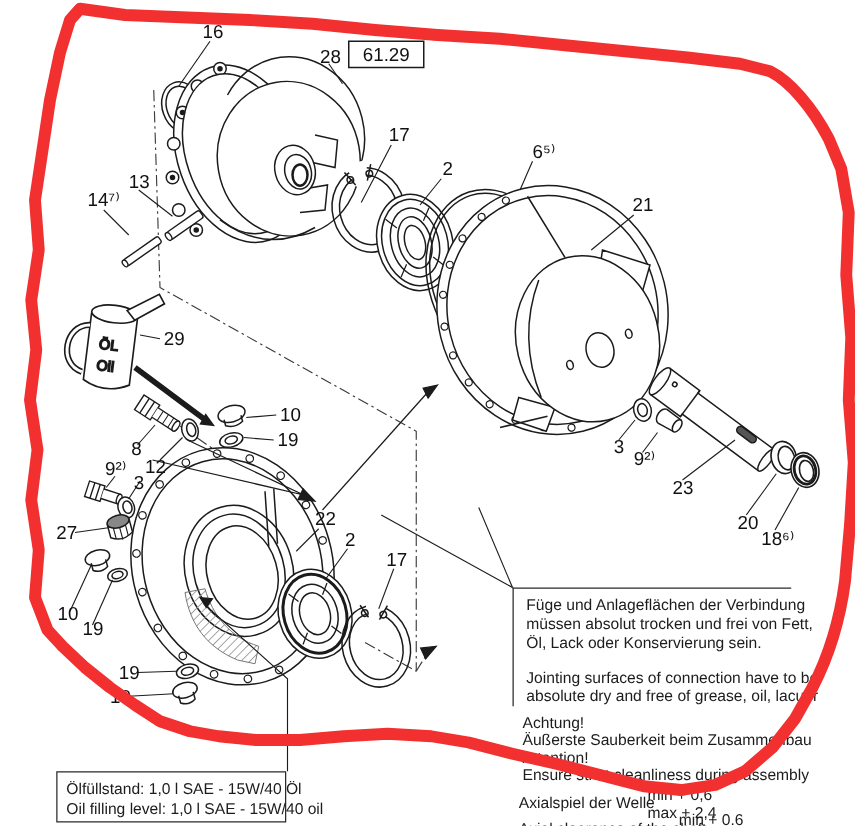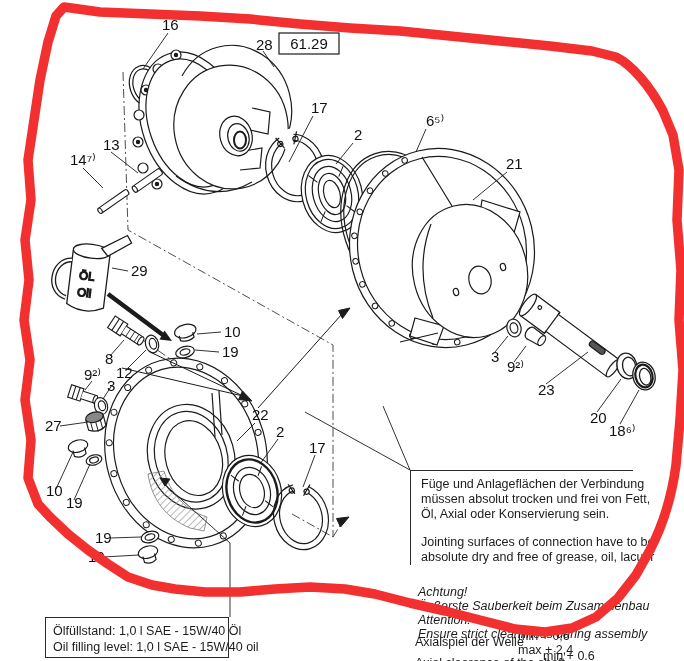--- a/index.html
+++ b/index.html
@@ -4,21 +4,21 @@
 <style>
   html,body{margin:0;padding:0;background:#fff;}
   .stage{position:relative;width:684px;height:661px;overflow:hidden;background:#fff;
          font-family:"Liberation Sans","DejaVu Sans",sans-serif;}
   svg{position:absolute;left:0;top:0;}
   .art{z-index:1;}
   .redsvg{z-index:5;pointer-events:none;}
   .note{position:absolute;z-index:2;color:#1c1c1c;font-size:12.5px;line-height:15px;white-space:nowrap;}
   .joint-box{left:410px;top:470px;width:212px;height:88px;border-top:1px solid #2a2a2a;border-left:1px solid #2a2a2a;padding:6px 0 0 10px;}
   .joint-gap{height:13px;}
-  .attn{left:418px;top:585px;line-height:14px;font-style:italic;}
+  .attn{left:418px;top:571px;line-height:14px;}
   .axial{left:415px;top:630px;width:265px;height:40px;}
   .axial .lab-de{position:absolute;left:0;top:5px;text-align:right;}
   .axial .stack-de{position:absolute;left:103px;top:0;line-height:13.5px;font-size:12.5px;}
   .axial .lab-en{position:absolute;left:0;top:26px;}
   .axial .stack-en{position:absolute;left:128px;top:20px;line-height:13.5px;font-size:12.5px;}
   .oilbox{left:45px;top:617px;width:184px;height:41px;border:1px solid #2a2a2a;padding:5px 0 0 7px;line-height:16px;box-sizing:border-box;}
   .lbl{font-size:15px;fill:#111;}
   .lblc{font-size:15px;fill:#111;text-anchor:middle;}
   .cantext{font-size:11.5px;fill:#111;}
 </style>
@@ -353,21 +353,21 @@
     <text class="lbl" x="507" y="372">9²⁾</text>
     <text class="lbl" x="538" y="395">23</text>
     <text class="lbl" x="590" y="423">20</text>
     <text class="lbl" x="609" y="436">18⁶⁾</text>
   </g>
 </svg>
 
 <div class="note joint-box">
   <div>Füge und Anlageflächen der Verbindung</div>
   <div>müssen absolut trocken und frei von Fett,</div>
-  <div>Öl, Axial oder Konservierung sein.</div>
+  <div>Öl, Lack oder Konservierung sein.</div>
   <div class="joint-gap"></div>
   <div>Jointing surfaces of connection have to be</div>
   <div>absolute dry and free of grease, oil, lacuer</div>
 </div>
 
 <div class="note attn">
   <div>Achtung!</div>
   <div>Äußerste Sauberkeit beim Zusammenbau</div>
   <div>Attention!</div>
   <div>Ensure strict cleanliness during assembly</div>

